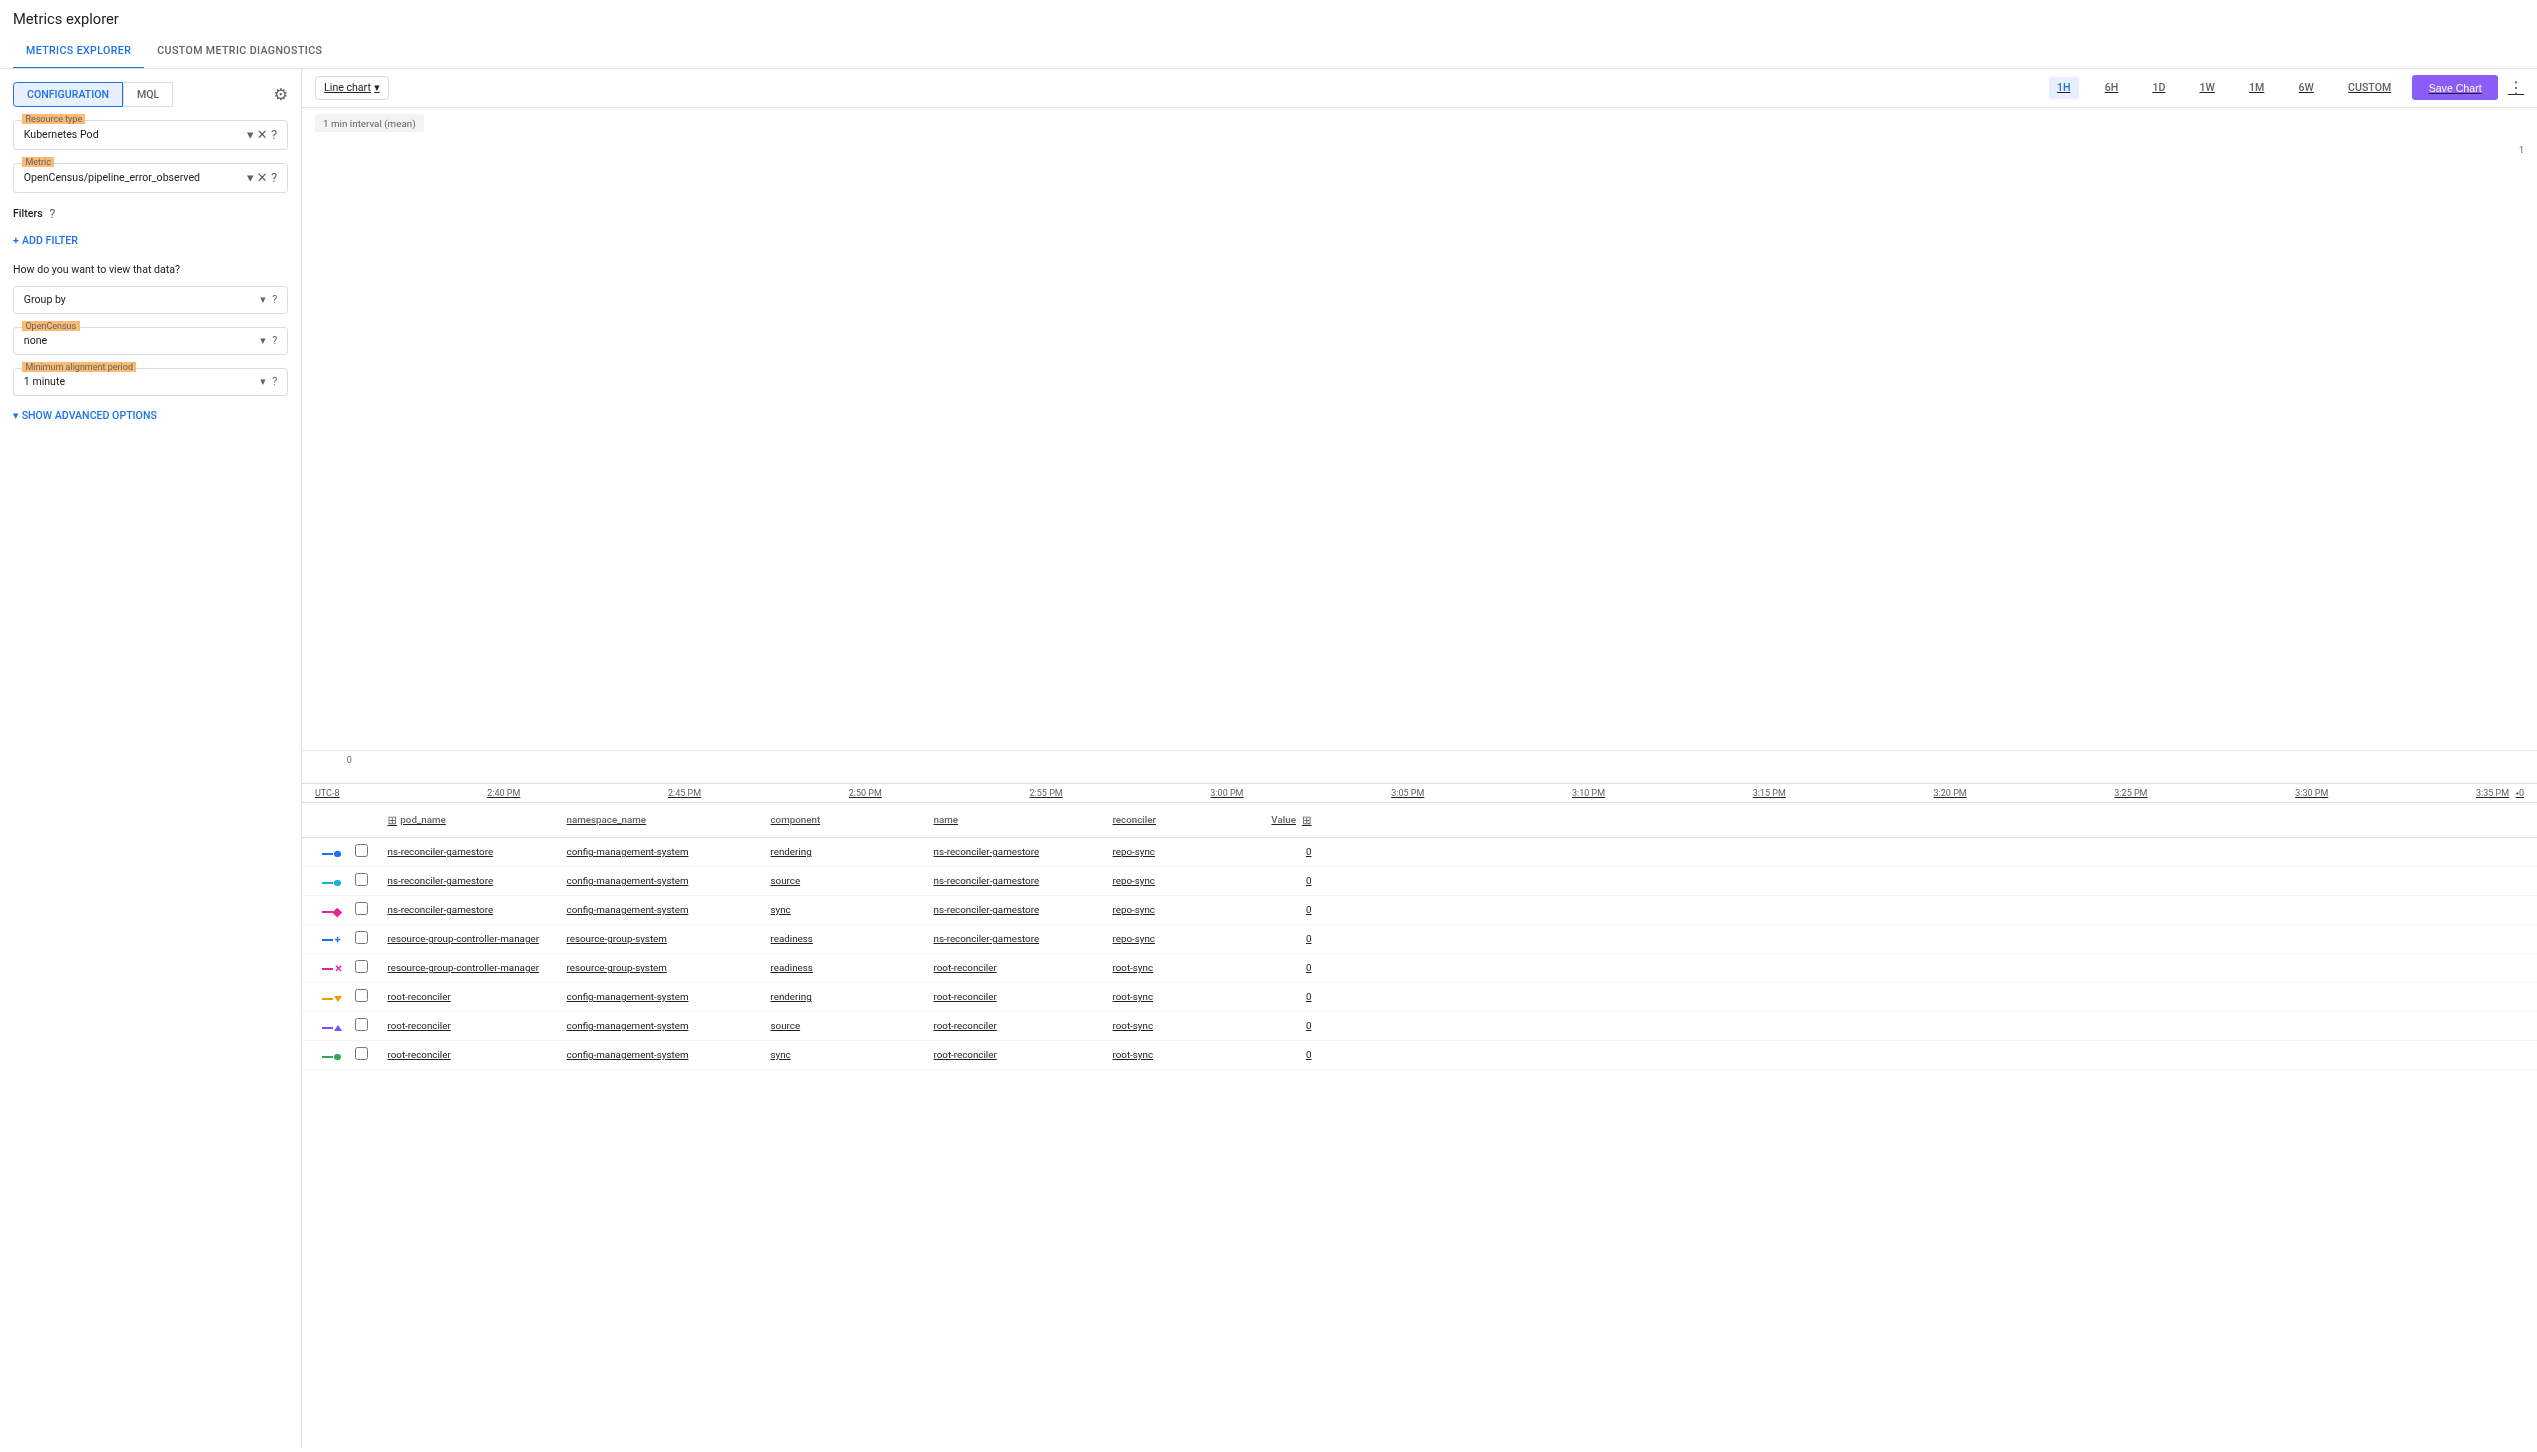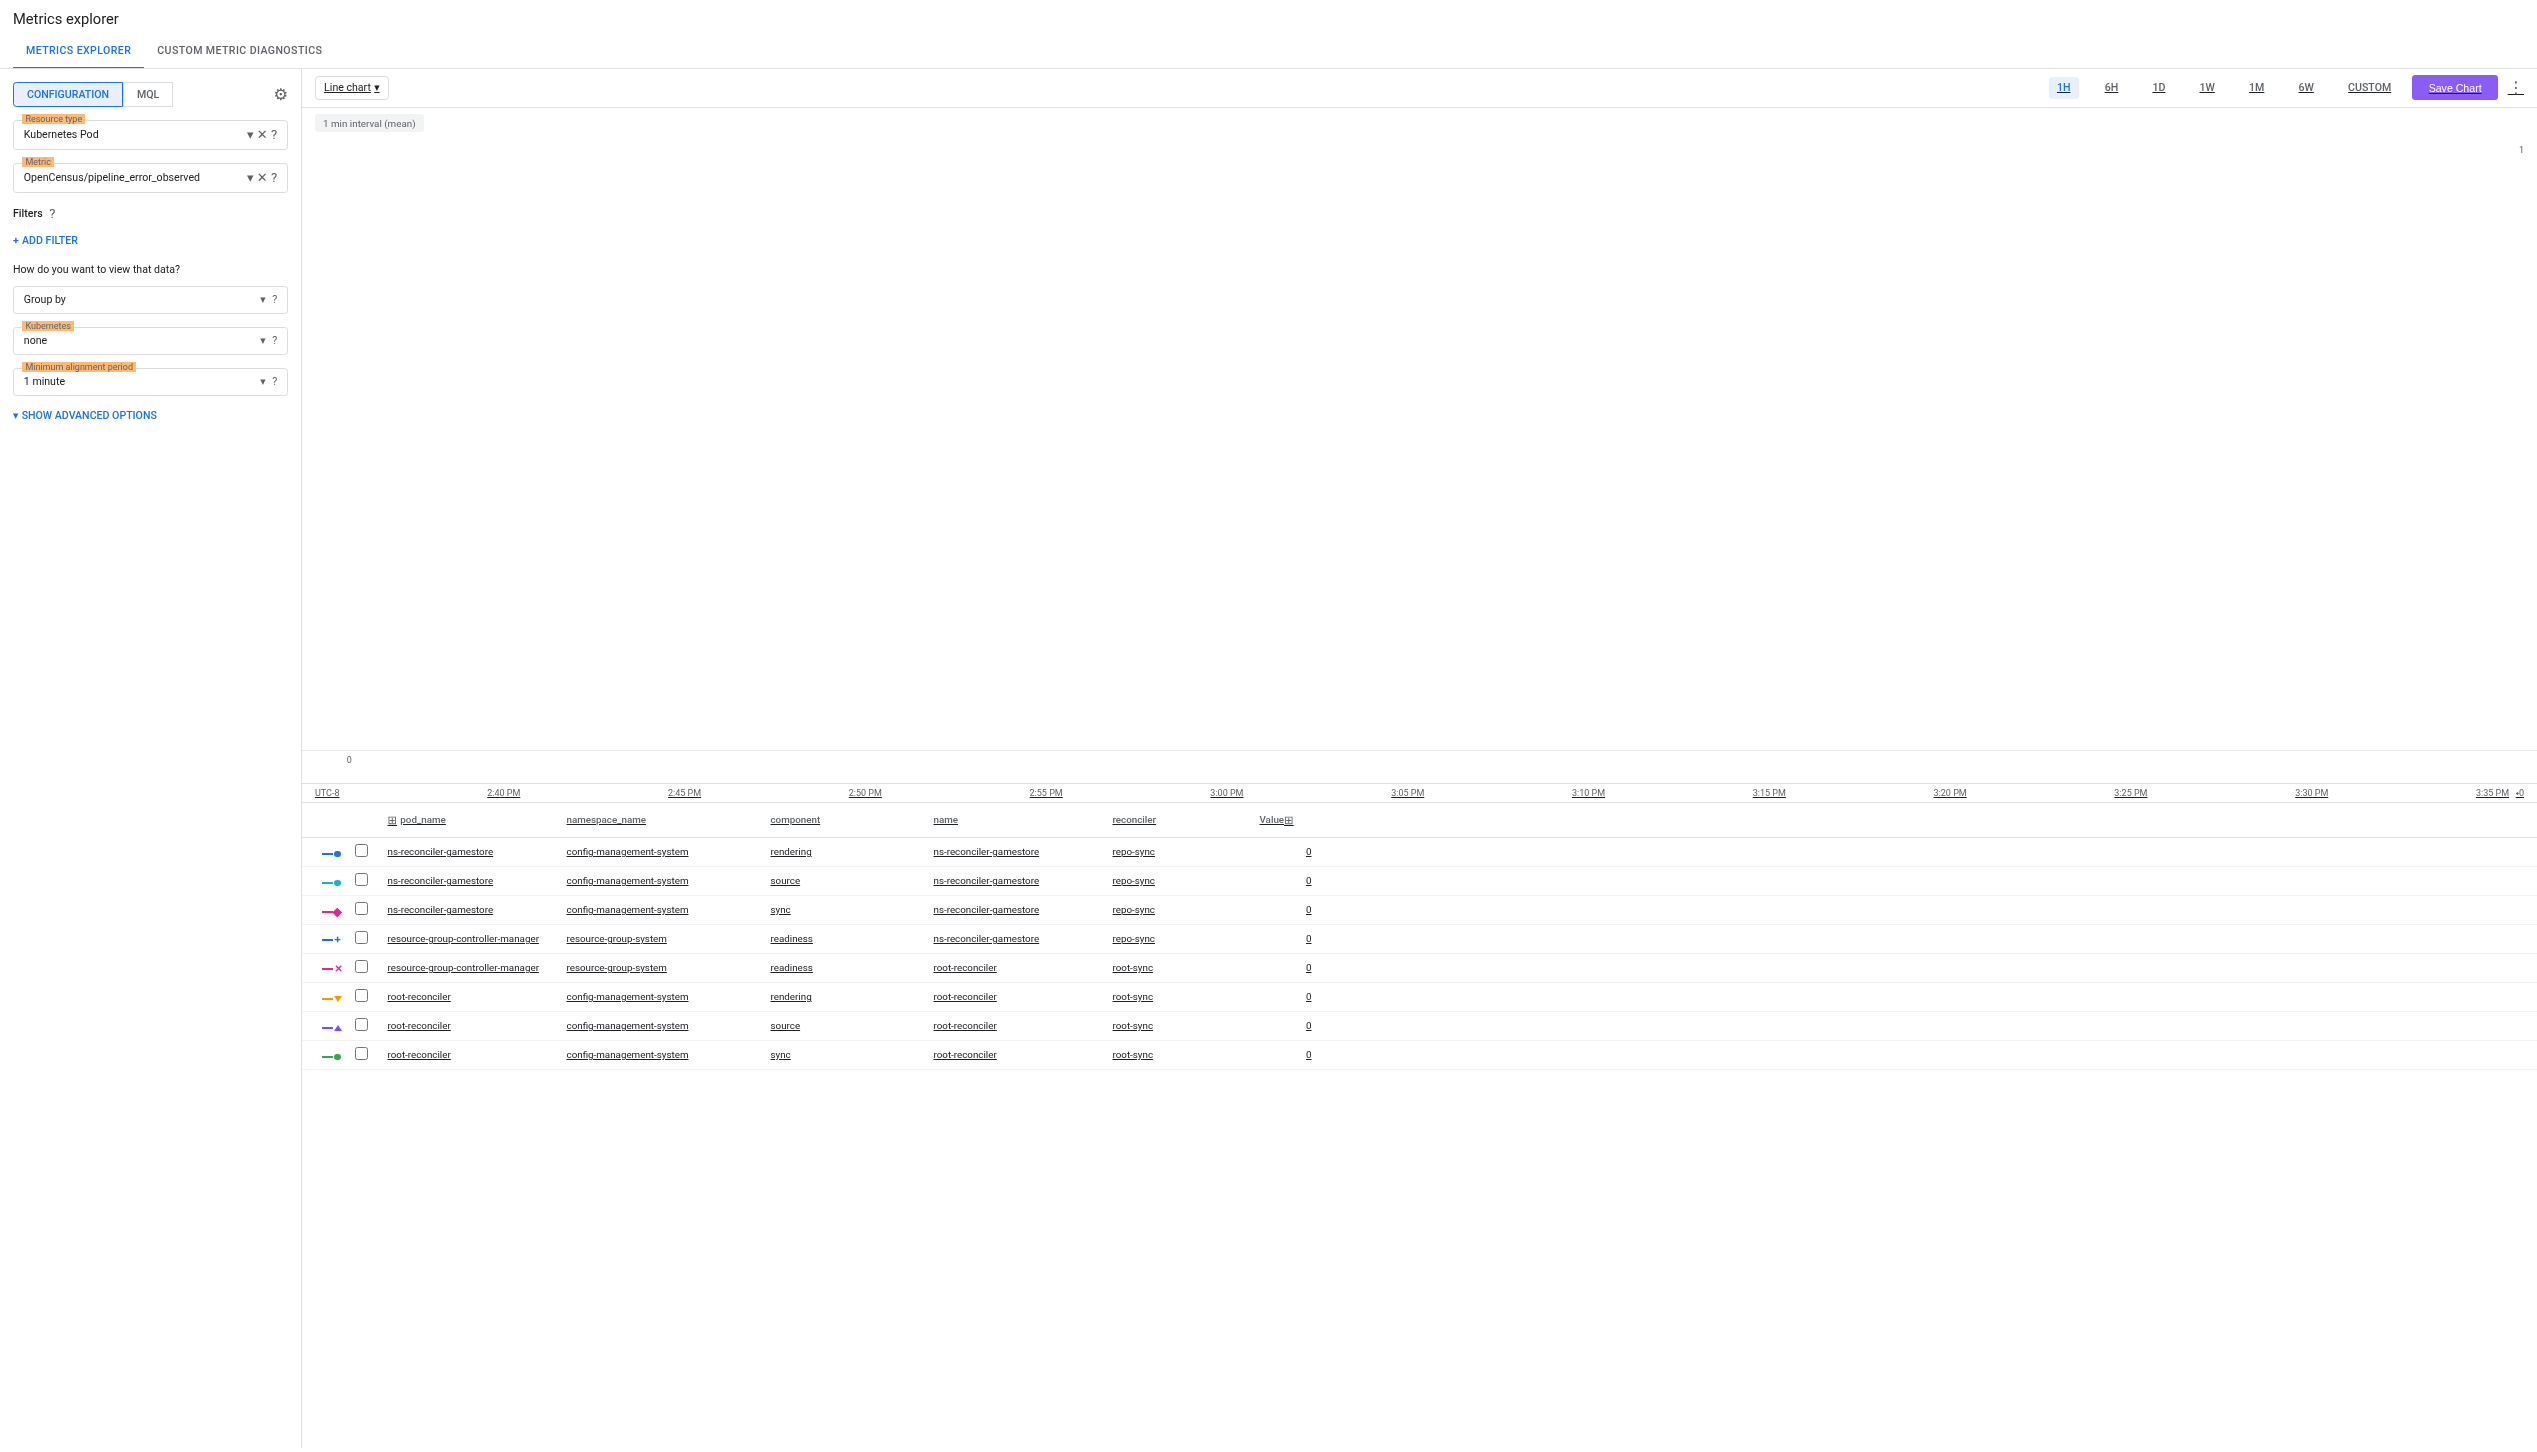--- a/index.html
+++ b/index.html
@@ -127,21 +127,21 @@
 
     <div class="dropdown-field">
       <div class="dropdown-row">
         <span class="dropdown-value">Group by</span>
         <span class="dropdown-arrow">▾</span>
         <span class="dropdown-help">?</span>
       </div>
     </div>
 
     <div class="dropdown-field">
-      <div class="field-label">Kubernetes</div>
+      <div class="field-label">OpenCensus</div>
       <div class="dropdown-row">
         <span class="dropdown-value">none</span>
         <span class="dropdown-arrow">▾</span>
         <span class="dropdown-help">?</span>
       </div>
     </div>
 
     <div class="dropdown-field">
       <div class="field-label">Minimum alignment period</div>
       <div class="dropdown-row">
@@ -217,21 +217,21 @@
         <div class="col"></div>
         <div class="col"></div>
         <div class="col col-icon">
           <span style="font-size:11.4px;">⊞</span>
           <span>pod_name</span>
         </div>
         <div class="col">namespace_name</div>
         <div class="col">component</div>
         <div class="col">name</div>
         <div class="col">reconciler</div>
-        <div class="col col-value" style="display:flex;align-items:center;justify-content:flex-start;gap:0;">
+        <div class="col col-value" style="display:flex;align-items:center;justify-content:flex-end;gap:6px;">
           <span>Value</span>
           <span style="font-size:11.4px;cursor:pointer;">⊞</span>
         </div>
       </div>
 
       <div id="table-body">
           <div class="table-row">
     <div class="col"><span style="display:inline-flex;align-items:center;gap:1.6px;">
                 <span style="display:inline-block;width:11.4px;height:1.6px;background:#1a73e8;"></span>
                 <span style="display:inline-block;width:6.5px;height:6.5px;border-radius:50%;background:#1a73e8;"></span>

